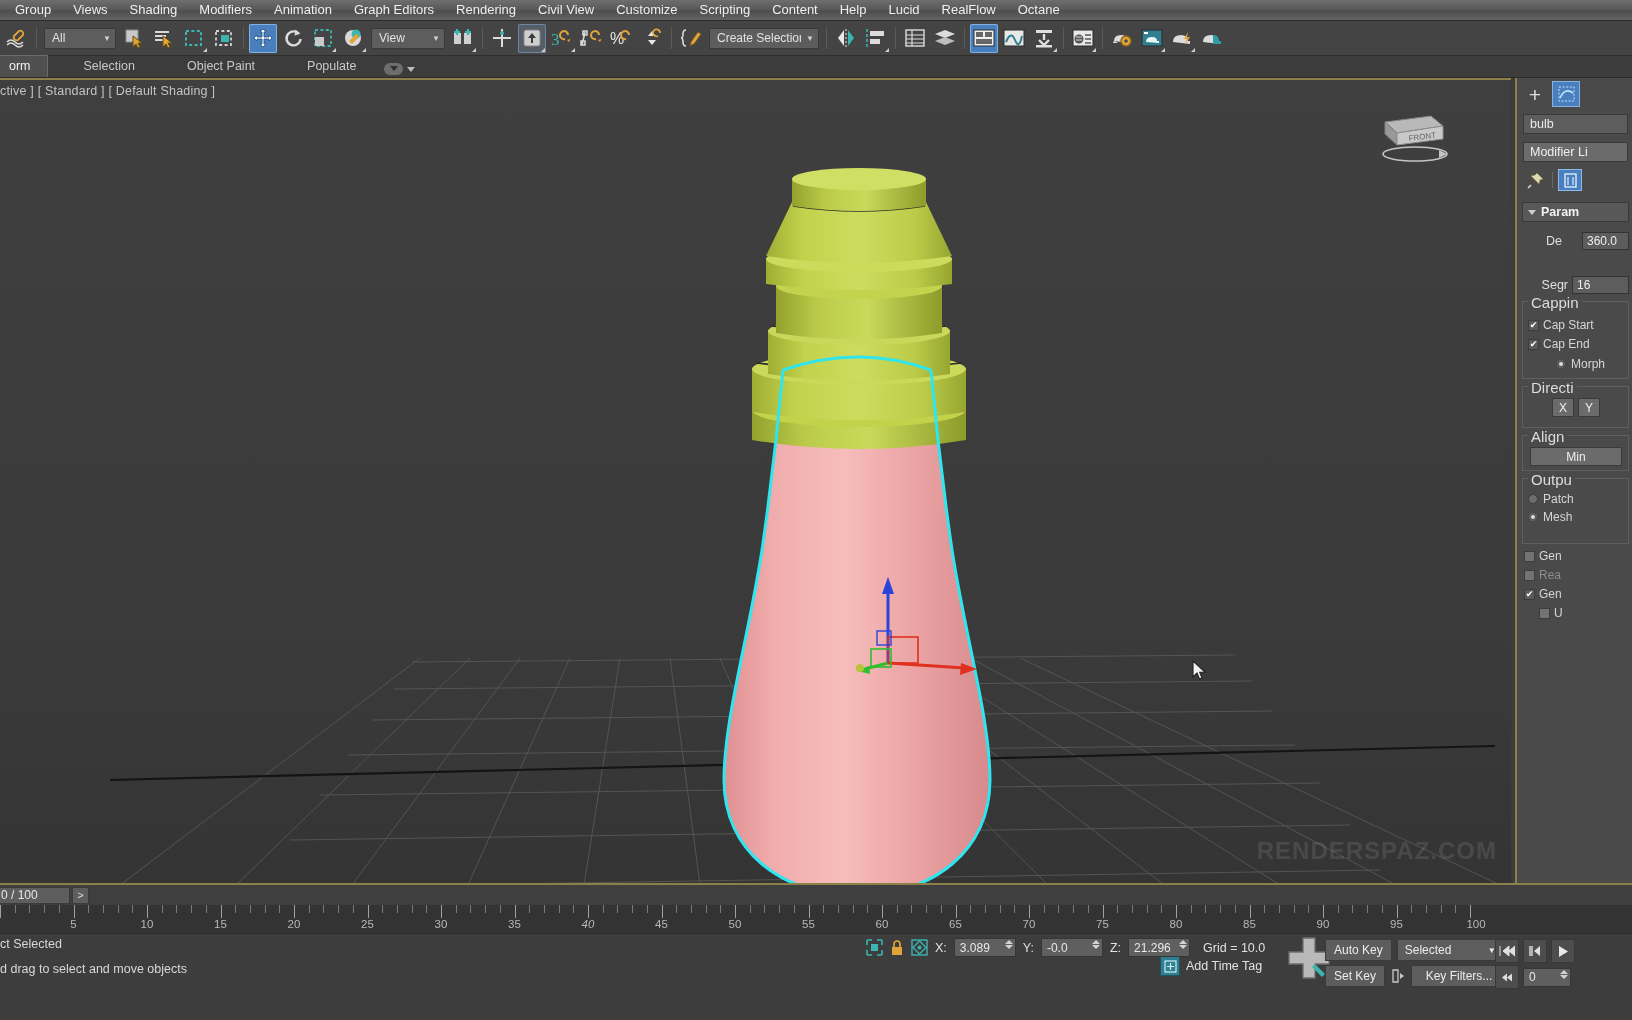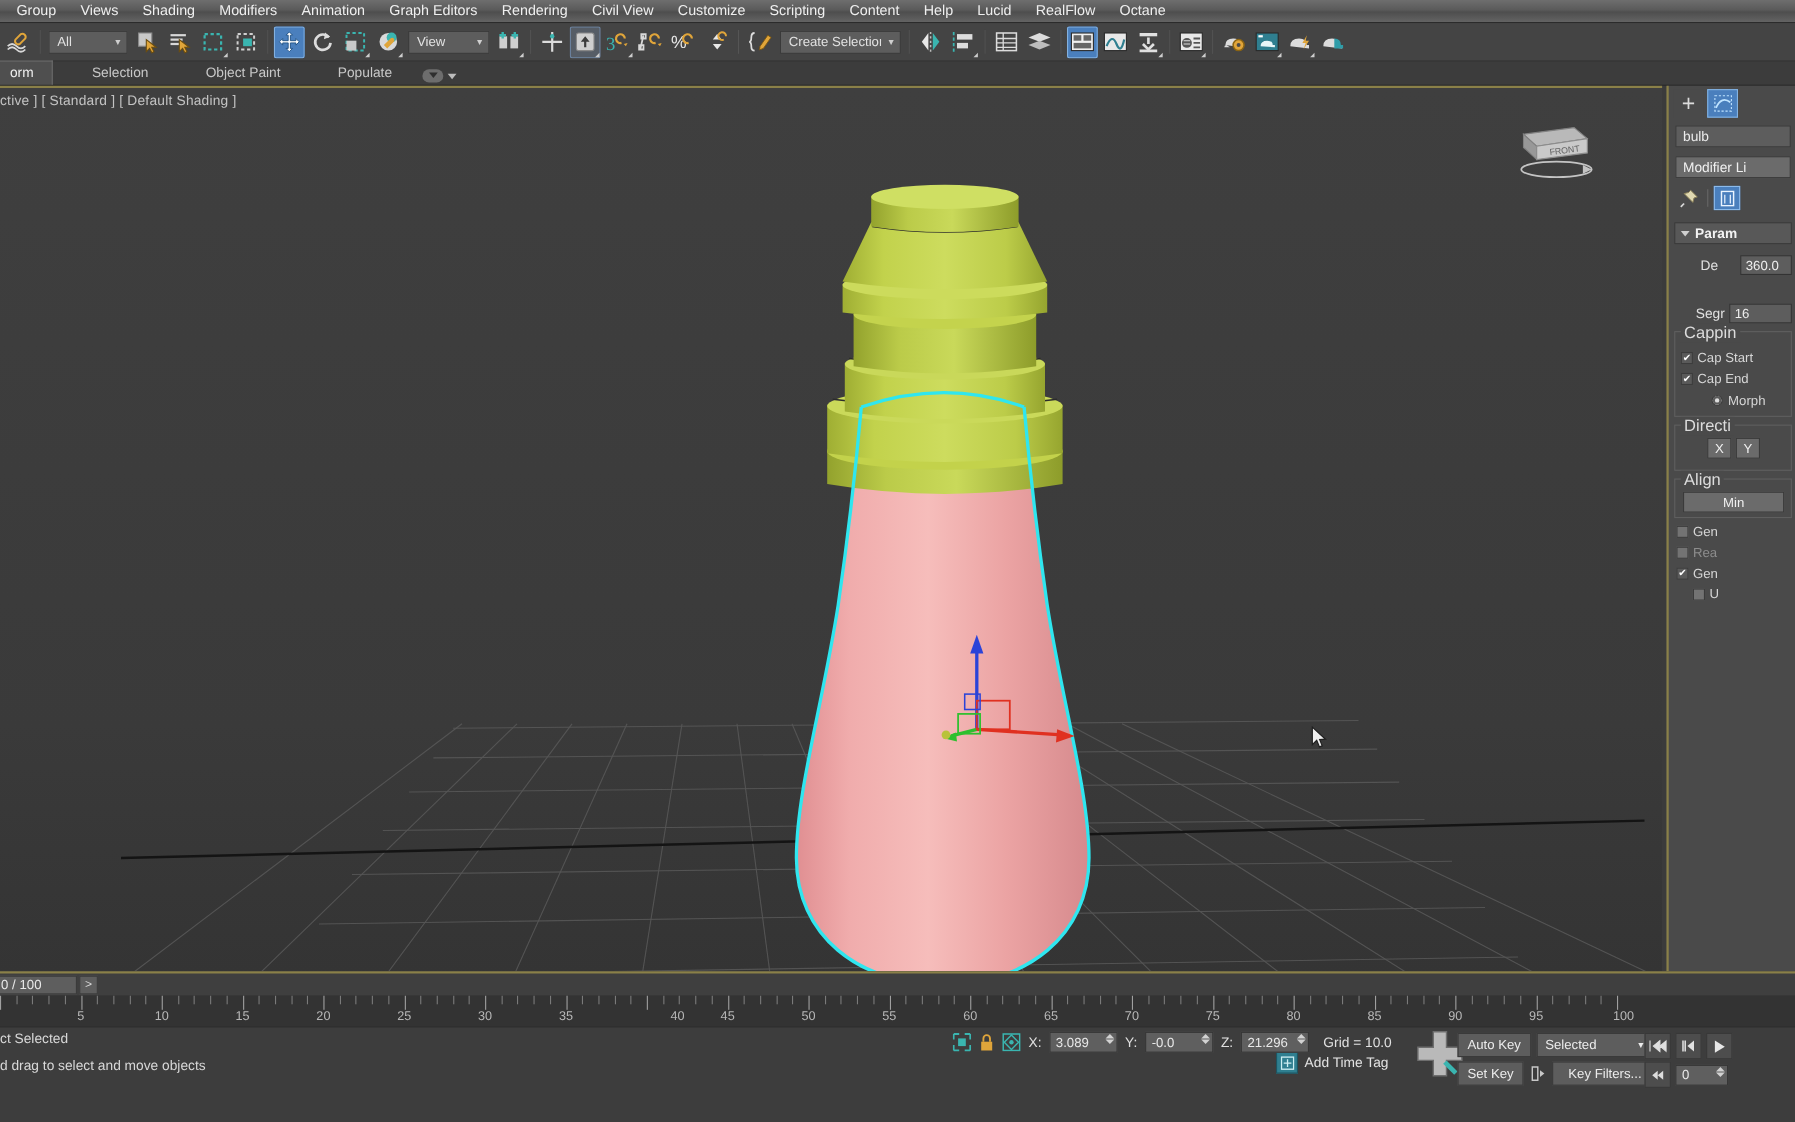--- a/index.html
+++ b/index.html
@@ -609,20 +609,21 @@
       <path d="M28 21 L74 14 L74 27 L28 33 Z" fill="#e2e2e2" stroke="#9a9a9a"></path>
       <text x="40" y="29" font-size="8" fill="#6a6a6a" font-family="Liberation Sans, sans-serif" transform="rotate(-7 40 29)">FRONT</text>
       <ellipse cx="46" cy="42" rx="32" ry="7" fill="none" stroke="#dcdcdc" stroke-width="1.6"></ellipse>
       <path d="M78 42 l-8 -4 v8z" fill="#dcdcdc"></path>
     </svg>
 
     <svg class="cursor-arrow" width="16" height="22" viewBox="0 0 16 22">
       <path d="M1 1 L1 17 L5 13 L7.5 19 L10 18 L7.7 12.3 L13 12 Z" fill="#f0f0f0" stroke="#202020" stroke-width="1.1"></path>
     </svg>
 
+    <div class="vp-watermark">RENDERSPAZ.COM</div>
   </div>
 
   <div class="cmdpanel">
 
     <div class="cp-tabrow">
       <div class="cp-tab" style="background:#4a4a4a;border:none;font-size:21px;line-height:1">+</div>
       <div class="cp-tab sel">
         <svg width="17" height="16" viewBox="0 0 17 16">
           <rect x="1" y="1" width="15" height="14" fill="none" stroke="#bfe3ff" stroke-width="1" stroke-dasharray="2 1.6"></rect>
           <path d="M2 12 q5 -11 13 -5" stroke="#bfe3ff" stroke-width="1.6" fill="none"></path>
@@ -688,20 +689,31 @@
         <div class="btn-s" style="width:22px">X</div>
         <div class="btn-s" style="width:22px">Y</div>
       </div>
     </div>
 
     <div class="group-box" style="height:36px">
       <div class="group-title">Align</div>
       <div class="btn-s" style="margin:0 2px">Min</div>
     </div>
 
+    <div class="group-box" style="height:66px">
+      <div class="group-title">Outpu</div>
+      <div style="display:flex;align-items:center;gap:5px;margin-top:2px">
+        <div class="radio"></div>
+        <span style="font-size:12px">Patch</span>
+      </div>
+      <div style="display:flex;align-items:center;gap:5px;margin-top:4px">
+        <div class="radio on"></div>
+        <span style="font-size:12px">Mesh</span>
+      </div>
+    </div>
 
     <div class="chk-row">
       <div class="chk"></div>
       <span>Gen</span>
     </div>
     <div class="chk-row dim">
       <div class="chk"></div>
       <span>Rea</span>
     </div>
     <div class="chk-row">
@@ -827,21 +839,21 @@
         <div class="tick" style="left: 1440.6px; height: 8px; background: rgb(122, 122, 122);"></div>
         <div class="tick" style="left: 1455.3px; height: 8px; background: rgb(122, 122, 122);"></div>
         <div class="tick" style="left: 1470px; height: 13px; background: rgb(160, 160, 160);"></div>
         <div class="ticklbl" style="left: 73.5px;">5</div>
         <div class="ticklbl" style="left: 147px;">10</div>
         <div class="ticklbl" style="left: 220.5px;">15</div>
         <div class="ticklbl" style="left: 294px;">20</div>
         <div class="ticklbl" style="left: 367.5px;">25</div>
         <div class="ticklbl" style="left: 441px;">30</div>
         <div class="ticklbl" style="left: 514.5px;">35</div>
-        <div class="ticklbl" style="left: 616px;">40</div>
+        <div class="ticklbl" style="left: 588px; font-style: italic;">40</div>
         <div class="ticklbl" style="left: 661.5px;">45</div>
         <div class="ticklbl" style="left: 735px; text-align: right;">50</div>
         <div class="ticklbl" style="left: 808.5px;">55</div>
         <div class="ticklbl" style="left: 882px;">60</div>
         <div class="ticklbl" style="left: 955.5px;">65</div>
         <div class="ticklbl" style="left: 1029px;">70</div>
         <div class="ticklbl" style="left: 1102.5px;">75</div>
         <div class="ticklbl" style="left: 1176px;">80</div>
         <div class="ticklbl" style="left: 1249.5px;">85</div>
         <div class="ticklbl" style="left: 1323px;">90</div>

